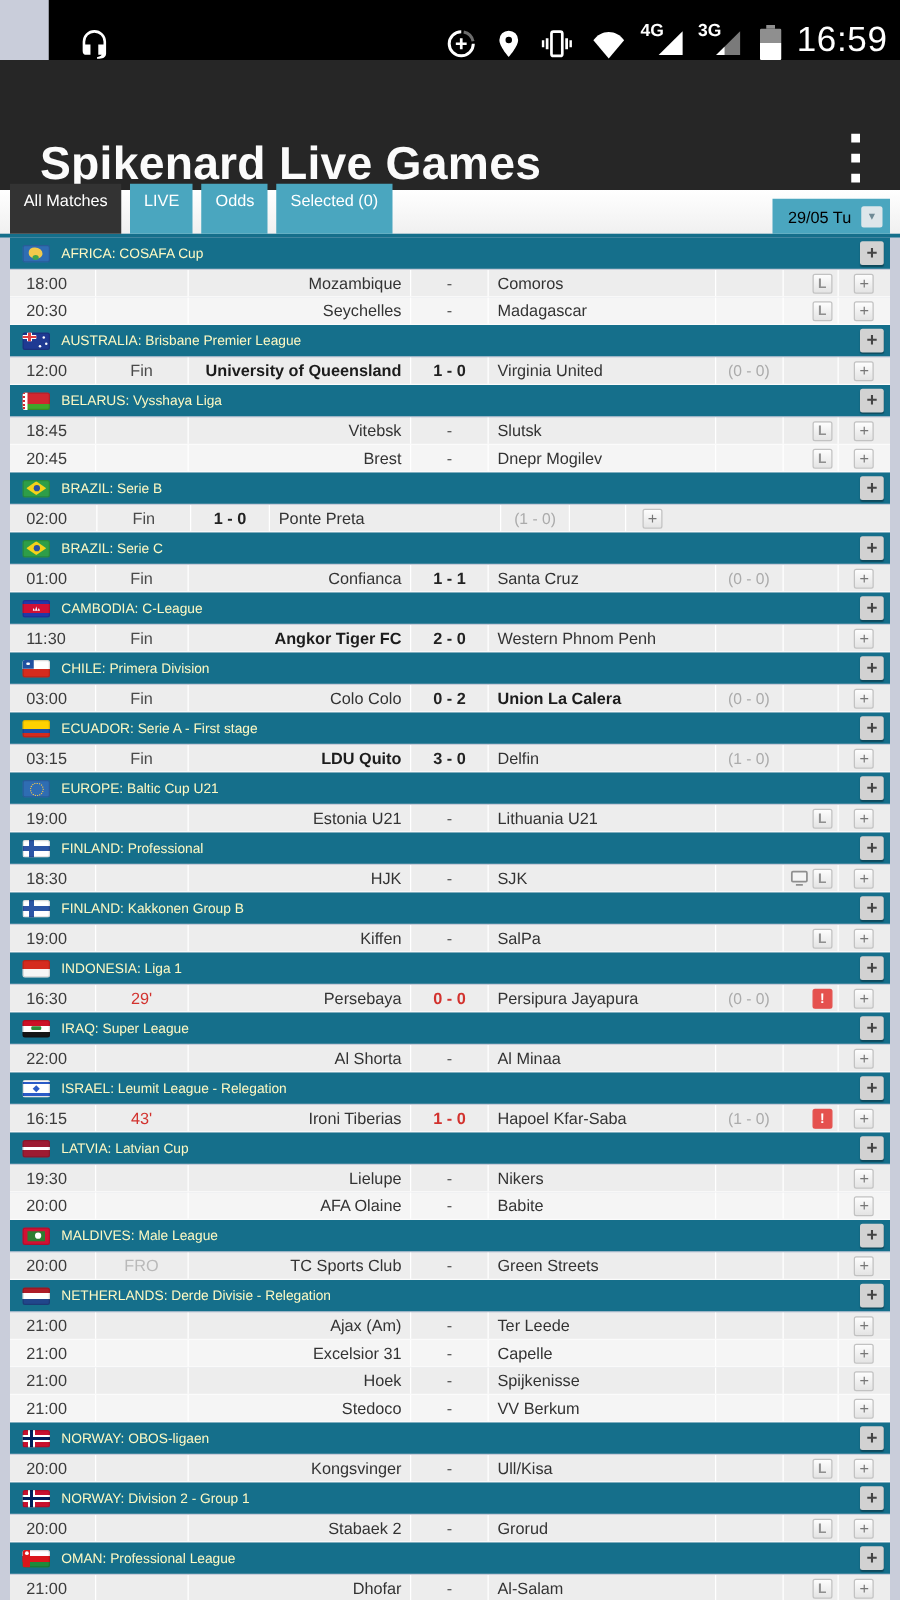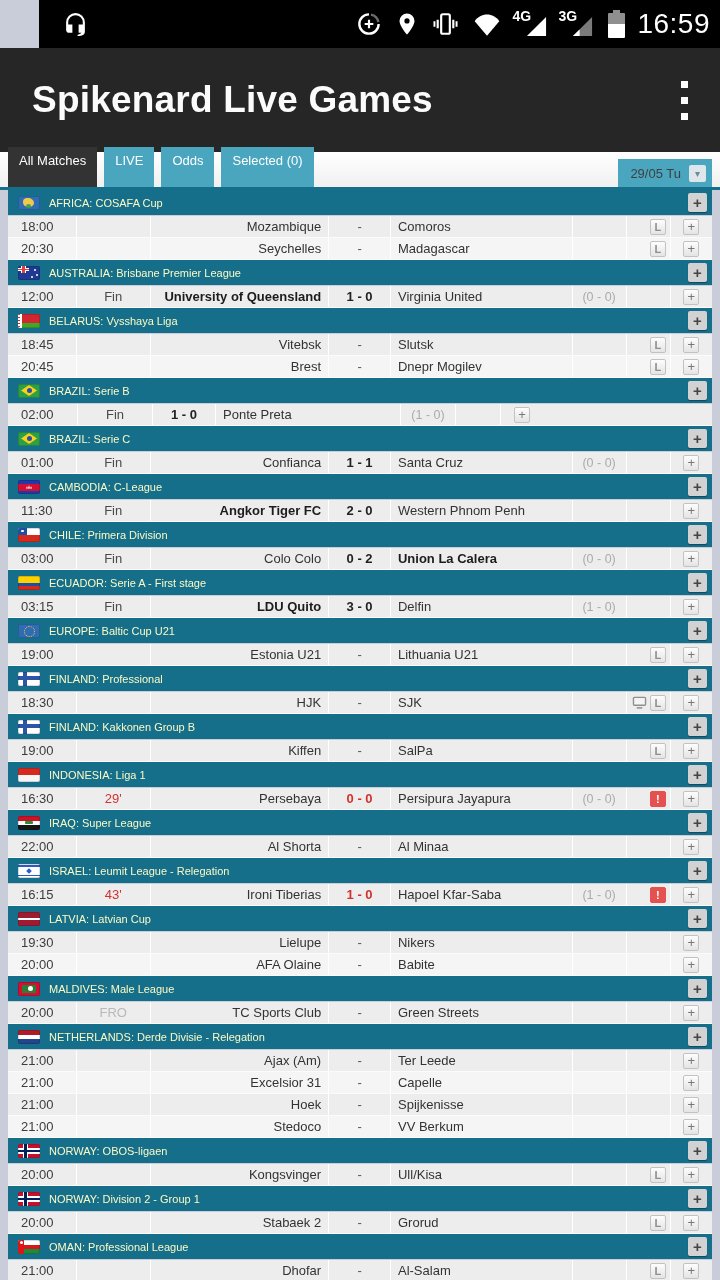--- a/index.html
+++ b/index.html
@@ -1,42 +1,42 @@
 <!DOCTYPE html>
 <html><head>
 <meta charset="utf-8">
 <style>
   * { margin:0; padding:0; box-sizing:border-box; }
   html,body { width:720px; height:1280px; overflow:hidden; }
   body { background:#c9cdda; font-family:"Liberation Sans", sans-serif; }
 
   
-  .statusbar { height:48px; background:#000; display:flex; align-items:center; padding:0 10px 0 24px;margin-left:39px; }
+  .statusbar { height:48px; background:#000; display:flex; align-items:flex-end; padding:0 10px 0 24px;margin-left:39px; }
   .statusbar .spacer { flex:1; }
   .sicon { display:flex; align-items:center; margin-left:13px; }
   .net { position:relative; width:36px; height:32px; margin-left:10px; }
   .net .netlabel { position:absolute; left:0; top:0; color:#fff; font-size:14px; font-weight:bold; }
   .net svg { position:absolute; right:0; bottom:2px; }
   .battery { position:relative; width:17px; height:28px; margin-left:14px; }
   .battery .nub { position:absolute; top:0; left:5px; width:7px; height:3px; background:#8f8f8f; }
   .battery .body { position:absolute; top:3px; left:0; right:0; bottom:0; background:linear-gradient(180deg,#8f8f8f 0 46%,#fff 46%); border-radius:1px; }
   .clock { color:#fff; font-size:28px; margin-left:12px; letter-spacing:0.5px; }
 
   
-  .appheader { height:104px; background:#262626; display:flex; align-items:center; padding:0 26px 0 32px;gap:17px; }
+  .appheader { height:104px; background:#262626; display:flex; align-items:flex-end; padding:0 26px 0 32px;gap:17px; }
   .apptitle { color:#fbfbfb; font-size:37px; font-weight:bold; letter-spacing:0.2px; }
   .menu-dots { margin-left:auto; display:flex; flex-direction:column; gap:9px; padding:6px; cursor:pointer; }
   .menu-dots i { width:7px; height:7px; background:#fff; display:block; }
 
   
   .tabstrip { height:38px; background:linear-gradient(180deg,#ffffff,#f0f0f0); border-bottom:3px solid #156f8b; display:flex; align-items:flex-end; padding:0 8px; gap:7px; }
   .tab { height:40px; line-height:28px; padding:0 11px; font-size:13px; color:#fff; background:#4aa6bf; white-space:nowrap; }
   .tab.active { background:#333333; }
   .datebox { margin-left:auto; height:28px; background:#4aa6bf; display:flex; align-items:center; padding:0 6px 0 12px; gap:8px; }
-  .datebox .datetext { color:#404040; font-size:13px; }
+  .datebox .datetext { color:#000000; font-size:13px; }
   .dateselect { width:17px; height:17px; background:#dde6ea; border-radius:2px; color:#6e8a96; font-size:10px; line-height:17px; text-align:center; }
 
   
   .list { margin:0 8px; }
   .league-header { height:25px; margin-bottom:1px; background:#156f8b; display:flex; align-items:center; padding:0 5px 0 10px; }
   .league-name { color:#fef9c3; font-size:11px; }
   .league-plus { margin-left:auto; width:19px; height:19px; background:#d2d2d2; border-radius:2px; color:#444; font-size:15px; font-weight:bold; line-height:19px; text-align:center; box-shadow:0 1px 1px rgba(0,0,0,0.35); }
 
   .flag { width:22px; height:14px; border-radius:2px; margin-right:9px; position:relative; overflow:hidden; box-shadow:inset 0 0 0 1px rgba(0,0,0,0.15); background:#8aa; flex:none; }
   .flag::before, .flag::after { content:""; position:absolute; }

